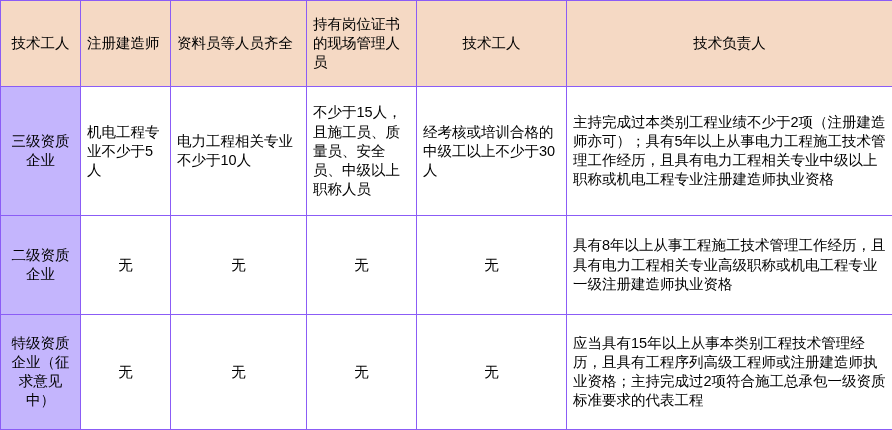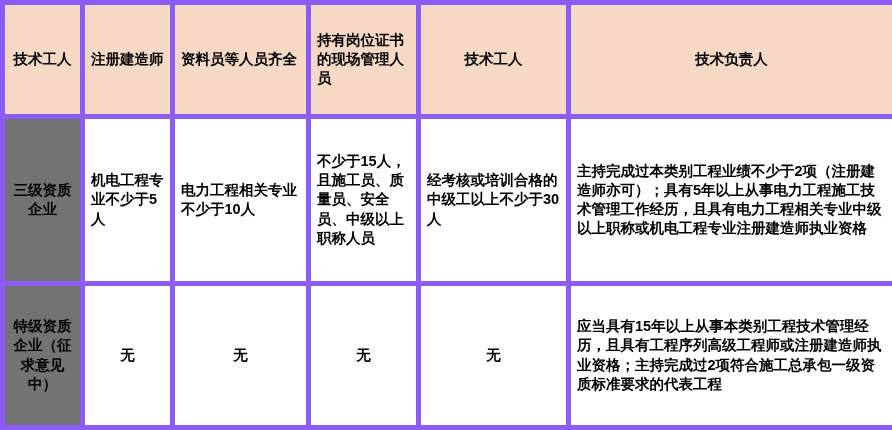--- a/index.html
+++ b/index.html
@@ -14,40 +14,40 @@
     color: #000000;
     overflow: hidden;
   }
   table.qual-table {
     border-collapse: collapse;
     width: 892px;
     height: 430px;
     table-layout: fixed;
   }
   table.qual-table td, table.qual-table th {
-    border: 5px solid #8b5cf6;
+    border: 1px solid #8b5cf6;
     vertical-align: middle;
     padding: 10px 6px;
     font-size: 14.5px;
     line-height: 1.32;
-    font-weight: bold;
+    font-weight: normal;
   }
   
   tr.header-row td {
     background: #f5d9c4;
     text-align: center;
     vertical-align: middle;
     font-size: 14.5px;
   }
   tr.header-row td.wrap-left {
     text-align: left;
   }
   
   td.rowhead {
-    background: #737373;
+    background: #c4b5fd;
     text-align: center;
     font-size: 14.5px;
   }
   td.cell-center {
     text-align: center;
   }
   td.cell-left {
     text-align: left;
   }
   
@@ -88,20 +88,28 @@
 
     <tr class="row-h2">
       <td class="rowhead">三级资质企业</td>
       <td class="cell-left">机电工程专业不少于5人</td>
       <td class="cell-left">电力工程相关专业不少于10人</td>
       <td class="cell-left">不少于15人，且施工员、质量员、安全员、中级以上职称人员</td>
       <td class="cell-left">经考核或培训合格的中级工以上不少于30人</td>
       <td class="cell-left">主持完成过本类别工程业绩不少于2项（注册建造师亦可）；具有5年以上从事电力工程施工技术管理工作经历，且具有电力工程相关专业中级以上职称或机电工程专业注册建造师执业资格</td>
     </tr>
 
+    <tr class="row-h3">
+      <td class="rowhead">二级资质企业</td>
+      <td class="cell-center">无</td>
+      <td class="cell-center">无</td>
+      <td class="cell-center">无</td>
+      <td class="cell-center">无</td>
+      <td class="cell-left">具有8年以上从事工程施工技术管理工作经历，且具有电力工程相关专业高级职称或机电工程专业一级注册建造师执业资格</td>
+    </tr>
 
 
     <tr class="row-h5">
       <td class="rowhead">特级资质企业（征求意见中）</td>
       <td class="cell-center">无</td>
       <td class="cell-center">无</td>
       <td class="cell-center">无</td>
       <td class="cell-center">无</td>
       <td class="cell-left">应当具有15年以上从事本类别工程技术管理经历，且具有工程序列高级工程师或注册建造师执业资格；主持完成过2项符合施工总承包一级资质标准要求的代表工程</td>
     </tr>

